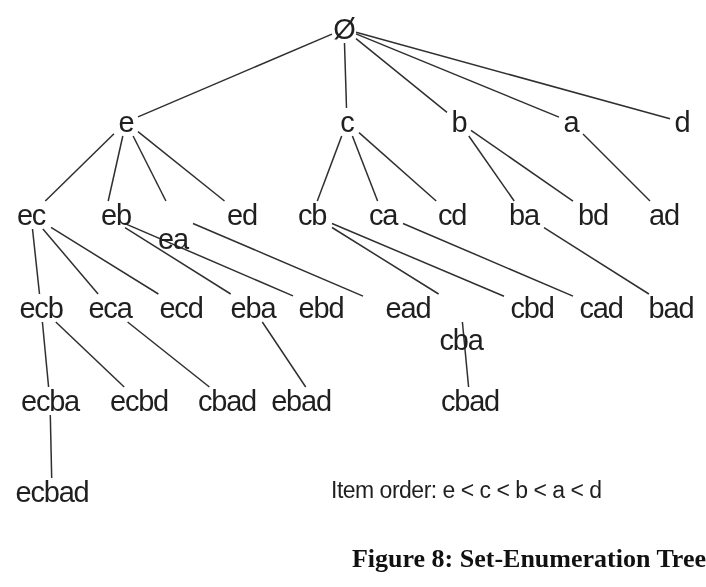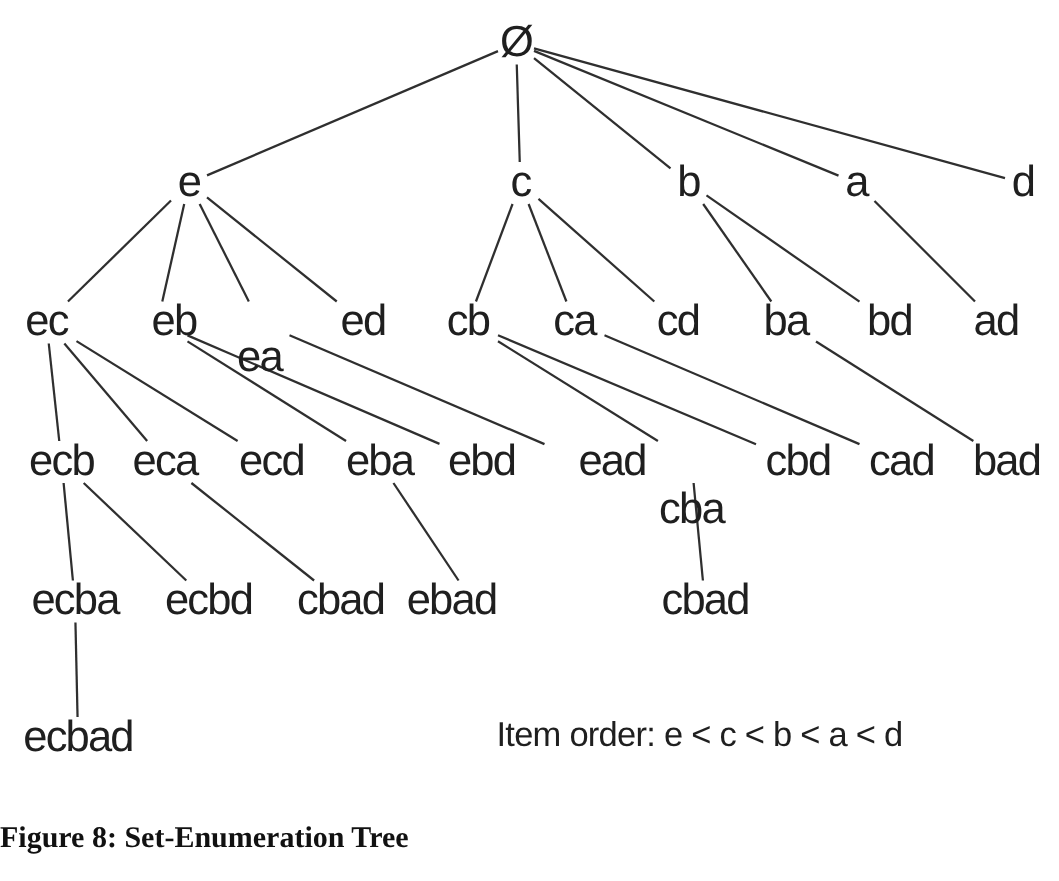--- a/index.html
+++ b/index.html
@@ -34,24 +34,24 @@
     font-size: 23px;
     letter-spacing: -0.5px;
     white-space: nowrap;
     color: inherit;
   }
   .figure-caption {
     position: absolute;
     left: 0; right: 0;
     top: 559px;
     transform: translateY(-50%);
-    text-align: left;
+    text-align: right;
     font-family: "Liberation Serif", serif;
     font-weight: bold;
-    font-size: 20px;
+    font-size: 26px;
     white-space: nowrap;
     color: #111111;
   }
 </style>
 </head>
 <body>
 
 <div class="figure-wrap" style="color: rgb(31, 31, 31); background: rgb(255, 255, 255);">
   <svg class="edges-layer" viewBox="0 0 706 587" xmlns="http://www.w3.org/2000/svg">
       <line x1="332.0" y1="34.1" x2="138.0" y2="116.9" stroke="#2f2f2f" stroke-width="1.5"></line>

